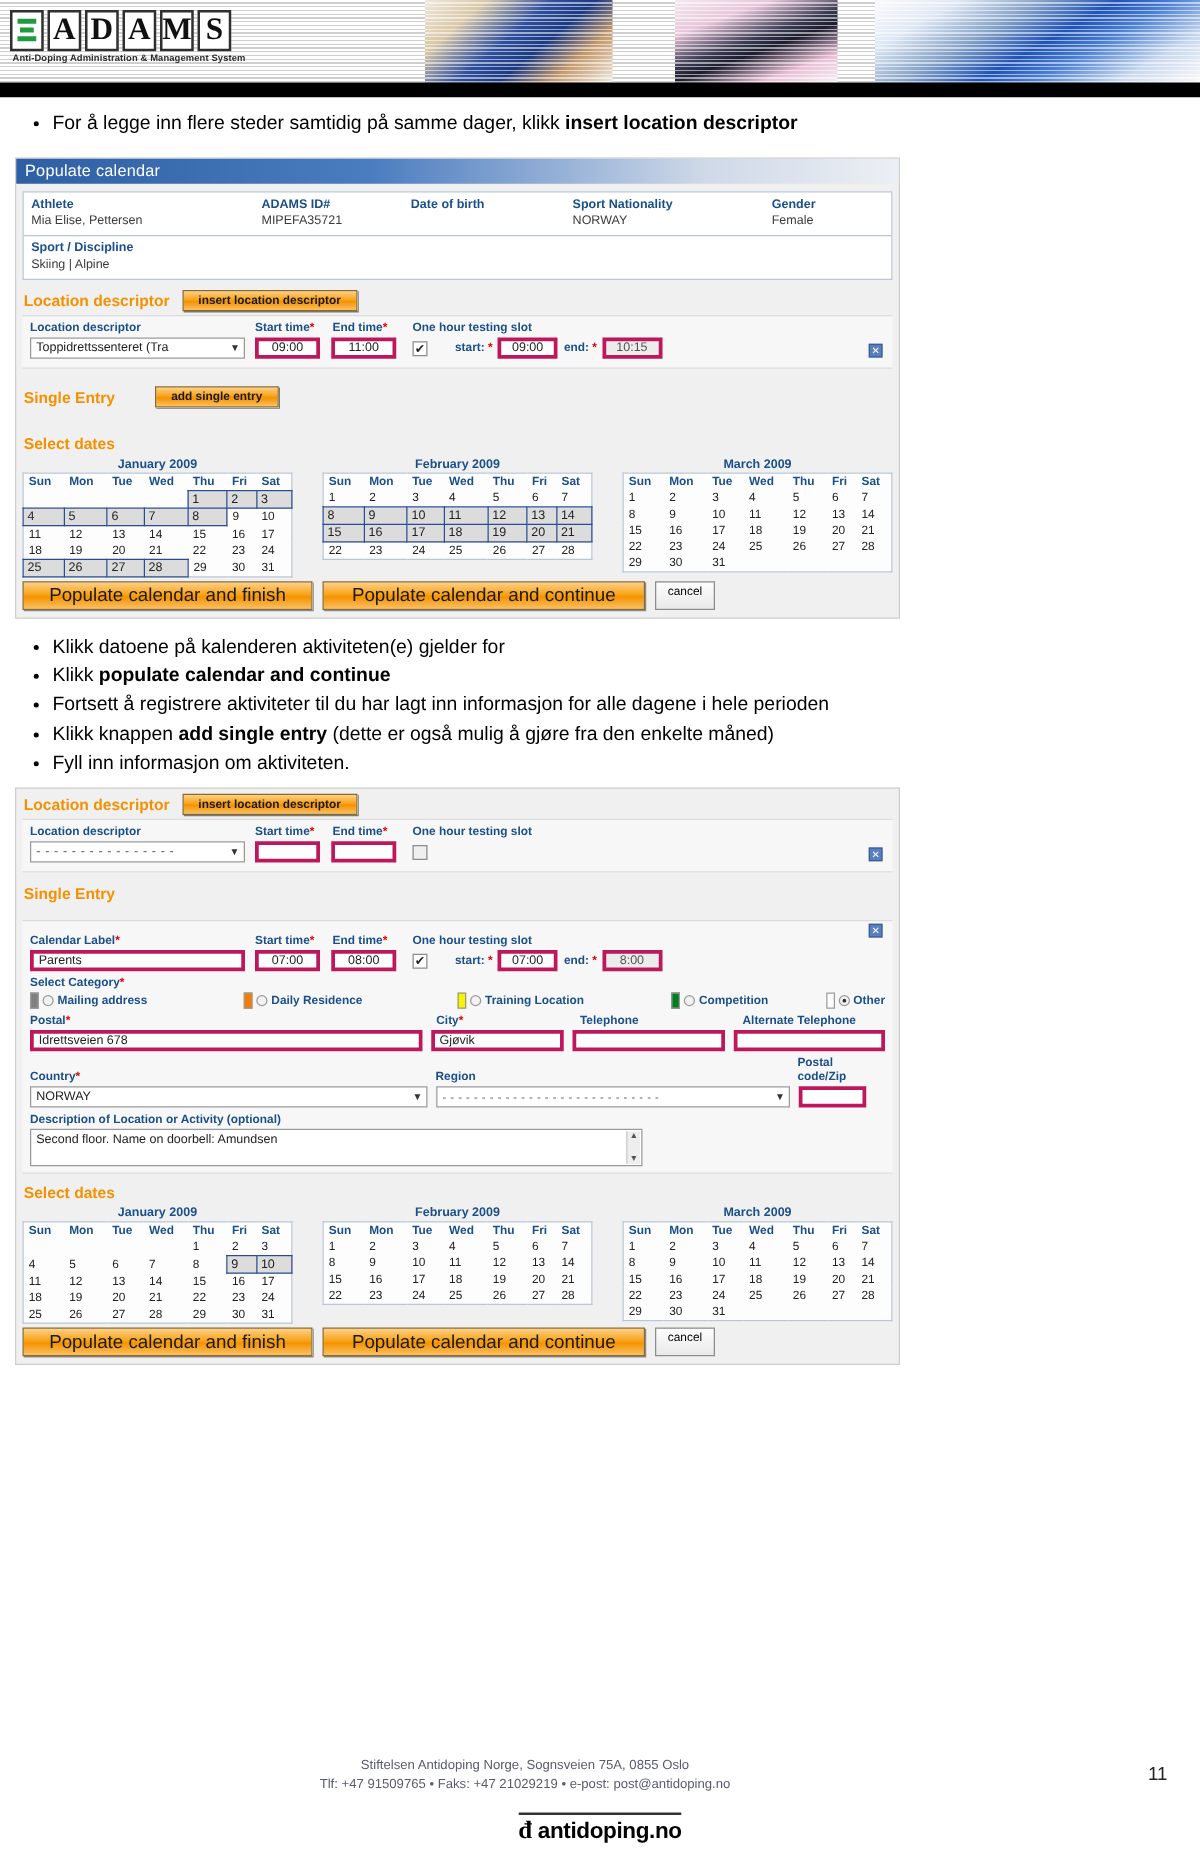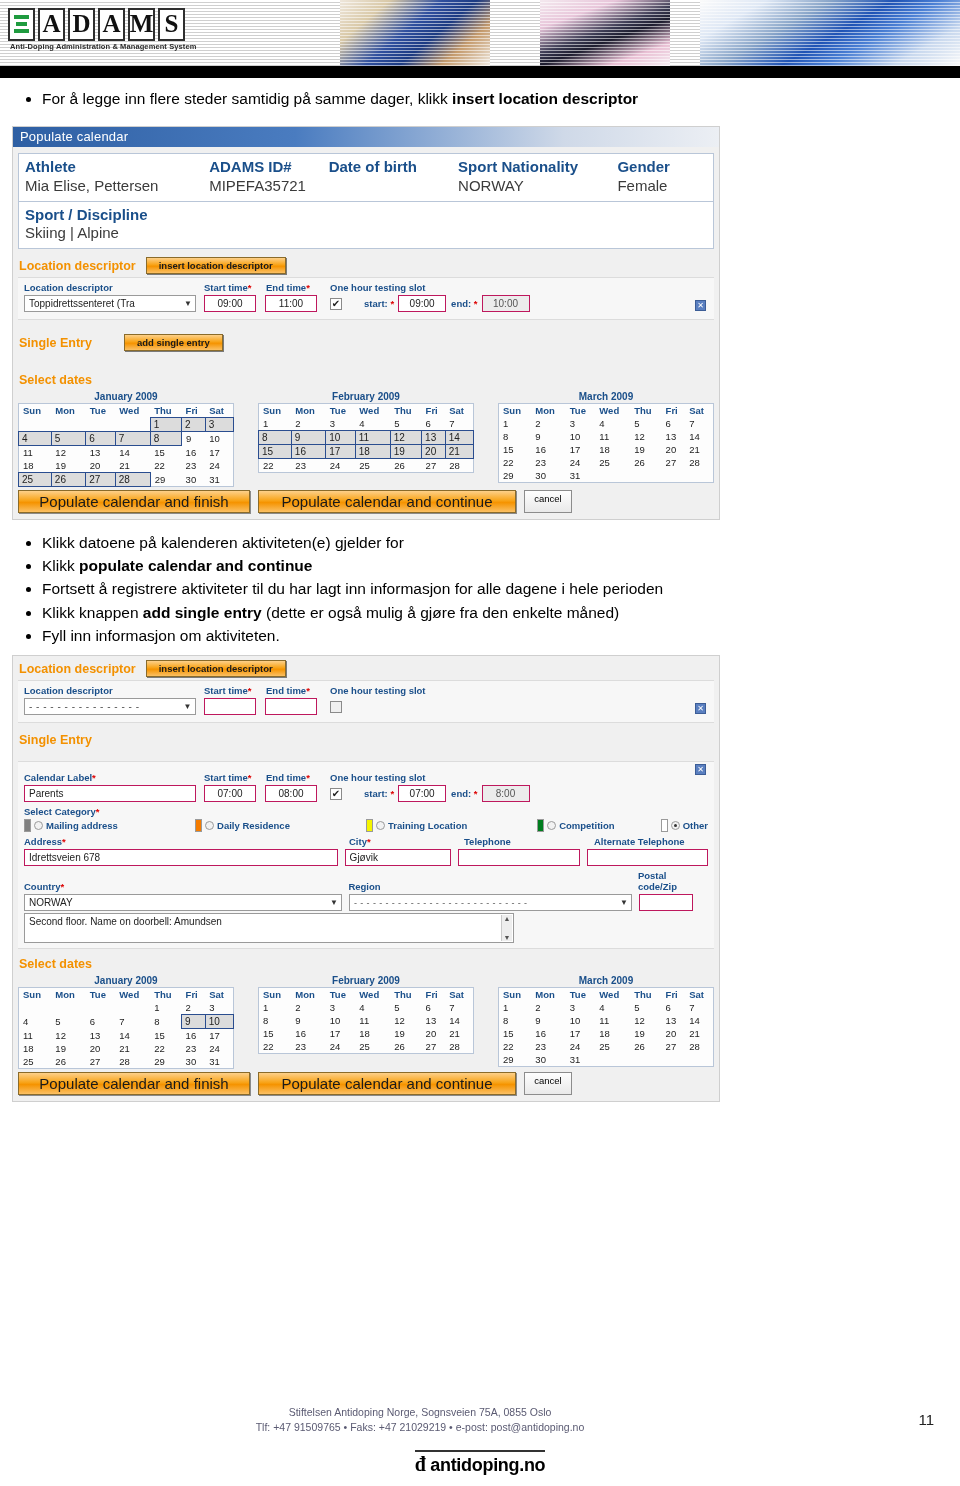--- a/index.html
+++ b/index.html
@@ -69,21 +69,21 @@
     height:20px;
     background: linear-gradient(to right, #2e5fa3 0%, #4a7cc0 40%, #cfd9e8 78%, #eceff4 100%);
     color:#fff; font-size:13px; font-weight:normal; padding:2px 0 0 7px;
     letter-spacing:0.2px;
   }
   .athlete-box {
     margin:6px 5px 0 5px; background:#fff; border:1px solid #b9c6d8;
   }
   .athlete-row { display:flex; padding:4px 6px 5px 6px; border-bottom:1px solid #b9c6d8; }
   .athlete-row.last { border-bottom:none; }
-  .fld { font-size:15px; line-height:1.25; }
+  .fld { font-size:10px; line-height:1.25; }
   .fld .lbl { color:#1a4f8a; font-weight:bold; }
   .fld .val { color:#3b3b3b; }
   .col-a { width:185px; } .col-b { width:120px; } .col-c { width:130px; }
   .col-d { width:160px; } .col-e { width:90px; }
 
   .sect-head {
     display:flex; align-items:center; gap:10px;
     padding:8px 0 3px 6px;
   }
   .sect-title { color:#f39100; font-weight:bold; font-size:12.5px; }
@@ -104,21 +104,21 @@
   .in-row  { display:flex; align-items:center; margin-top:2px; }
   .star { color:#d00; font-weight:bold; }
 
   .sel {
     background:#fff; border:1px solid #9a9a9a; height:17px; font-size:10px;
     display:flex; align-items:center; justify-content:space-between;
     padding:0 3px 0 4px; color:#222;
   }
   .sel .arrow { font-size:8px; color:#333; }
   .txt {
-    background:#fff; border:1px solid #be185d; height:17px; font-size:10px;
+    background:#fff; border:3px solid #be185d; height:17px; font-size:10px;
     display:flex; align-items:center; padding:0 4px; color:#222;
   }
   .txt.grey { background:#ececec; color:#555; }
   .cb { width:12px; height:12px; border:1px solid #8a8a8a; background:#fff;
         display:flex; align-items:center; justify-content:center; font-size:10px; color:#222; }
   .cb.empty { background:#efefef; }
   .xicon {
     width:11px; height:11px; background:#5a7fc0; border:1px solid #3c5d96;
     color:#fff; font-size:8px; line-height:9px; text-align:center;
     position:absolute;
@@ -260,21 +260,21 @@
         <div class="sel" style="width:172px;margin-right:8px;">
           <span>Toppidrettssenteret (Tra</span>
           <span class="arrow">▼</span>
         </div>
         <div class="txt" style="width:52px;margin-right:9px;justify-content:center;">09:00</div>
         <div class="txt" style="width:52px;margin-right:13px;justify-content:center;">11:00</div>
         <div class="cb">✔</div>
         <span style="font-size:9.5px;font-weight:bold;color:#1a4f8a;margin-left:22px;"><span>start:</span> <span class="star">*</span></span>
         <div class="txt" style="width:48px;margin-left:4px;justify-content:center;">09:00</div>
         <span style="font-size:9.5px;font-weight:bold;color:#1a4f8a;margin-left:5px;"><span>end:</span> <span class="star">*</span></span>
-        <div class="txt grey" style="width:48px;margin-left:4px;justify-content:center;">10:00</div>
+        <div class="txt grey" style="width:48px;margin-left:4px;justify-content:center;">10:15</div>
       </div>
       <div class="xicon" style="right:8px;top:22px;">✕</div>
     </div>
 
     <div class="sect-head" style="padding-top:14px;padding-bottom:22px;">
       <span class="sect-title">Single Entry</span>
       <button class="btn-orange" style="margin-left:22px;">add single entry</button>
     </div>
 
     <div class="sect-title" style="padding-left:6px;">Select dates</div>
@@ -562,21 +562,21 @@
             <span>Competition</span>
           </div>
           <div class="cat">
             <span class="swatch" style="background: rgb(255, 255, 255);"></span>
             <span class="radio on"></span>
             <span>Other</span>
           </div>
         </div>
 
       <div class="hdr-row" style="margin-top:4px;">
-        <span style="width:325px;"><span>Address</span><span class="star">*</span></span>
+        <span style="width:325px;"><span>Postal</span><span class="star">*</span></span>
         <span style="width:115px;"><span>City</span><span class="star">*</span></span>
         <span style="width:130px;">Telephone</span>
         <span>Alternate Telephone</span>
       </div>
       <div class="in-row">
         <div class="txt" style="width:318px;margin-right:7px;">Idrettsveien 678</div>
         <div class="txt" style="width:108px;margin-right:7px;">Gjøvik</div>
         <div class="txt" style="width:123px;margin-right:7px;"></div>
         <div class="txt" style="width:123px;"></div>
       </div>
@@ -591,20 +591,23 @@
           <span>NORWAY</span>
           <span class="arrow">▼</span>
         </div>
         <div class="sel" style="width:283px;margin-right:7px;color:#555;">
           <span style="font-size:9px;letter-spacing:0.4px;">- - - - - - - - - - - - - - - - - - - - - - - - - - - -</span>
           <span class="arrow">▼</span>
         </div>
         <div class="txt" style="width:54px;"></div>
       </div>
 
+      <div class="hdr-row" style="margin-top:4px;">
+        <span>Description of Location or Activity (optional)</span>
+      </div>
       <div class="ta" style="width:490px;margin-top:2px;">
         <span>Second floor. Name on doorbell: Amundsen</span>
         <div class="scroll">
             <span>▲</span>
             <span>▼</span>
           </div>
       </div>
     </div>
 
     <div class="sect-title" style="padding-left:6px;padding-top:8px;">Select dates</div>

